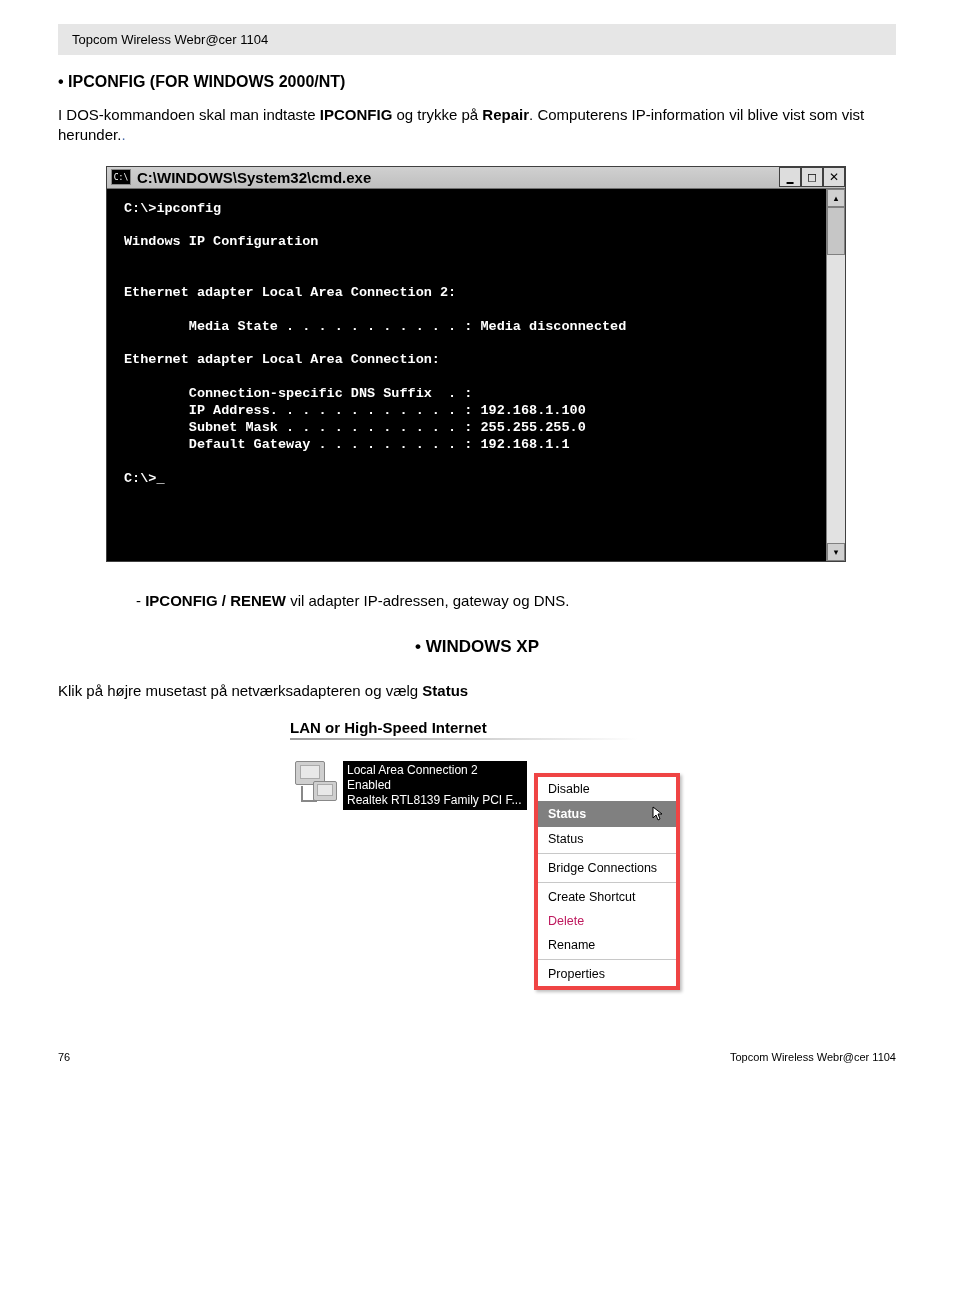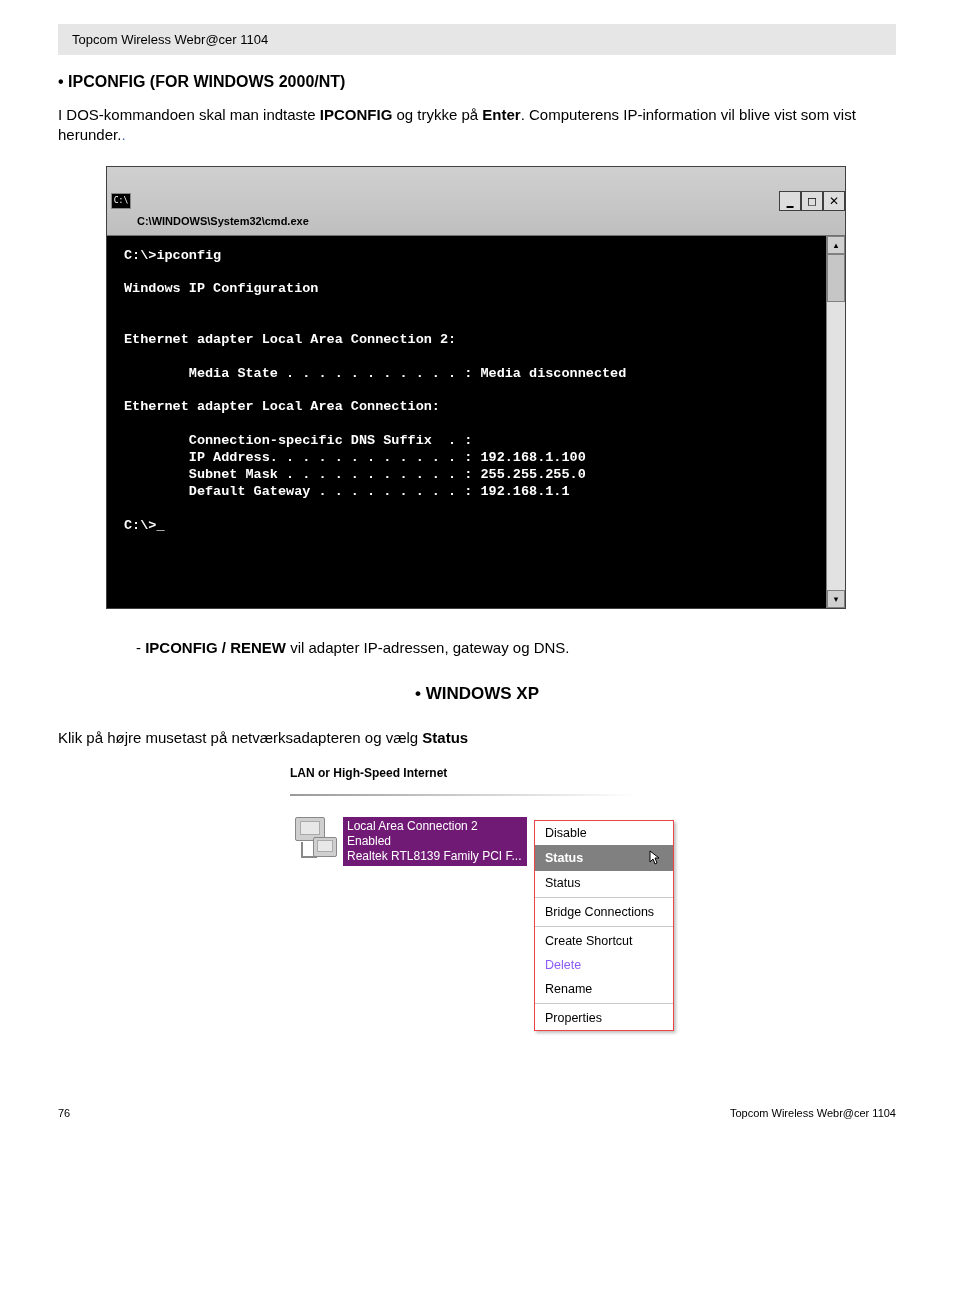--- a/index.html
+++ b/index.html
@@ -53,25 +53,24 @@
     margin: 2px 6px 2px 4px;
     background: #000;
     border: 1px solid #888;
     display: inline-flex;
     align-items: center;
     justify-content: center;
   }
   .cmd-icon span { color:#fff; font-size:8px; font-family:monospace;}
   .cmd-title {
     flex: 1;
-    font-size: 11px;
-    font-weight: bold;
-    padding: 8px 0;
+    font-size: 15px;
+    font-weight: bold;
+    padding: 2px 0;
     color: #000;
-    margin-top: 40px;
   }
   .cmd-btns { display:flex; }
   .cmd-btn {
     width: 20px;
     height: 18px;
     border: 1px solid #404040;
     background: #ddd;
     display:flex;
     align-items:center;
     justify-content:center;
@@ -122,22 +121,22 @@
   }
 
   
   .lan-wrap {
     margin: 18px 0 0 232px;
     width: 386px;
     position: relative;
   }
   .lan-header {
     font-weight: bold;
-    font-size: 12px;
-    padding-bottom: 14px;
+    font-size: 15px;
+    padding-bottom: 2px;
   }
   .lan-rule {
     background: linear-gradient(to right,#9a9a9a,#fff 90%);
     height: 2px;
     margin-bottom: 20px;
   }
   .lan-item {
     display:flex;
     width: 236px;
     border: 1px solid rgba(0,0,0,0);
@@ -153,46 +152,46 @@
   }
   .pc-big::after{content:"";position:absolute;left:4px;top:3px;width:18px;height:12px;background:#e8e8e8;border:1px solid #aaa;}
   .pc-small{
     position:absolute; left:22px; top:20px;
     width:22px;height:18px;background:#cfcfcf;border:1px solid #888;border-radius:2px;
   }
   .pc-small::after{content:"";position:absolute;left:3px;top:2px;width:14px;height:10px;background:#e8e8e8;border:1px solid #aaa;}
   .link{position:absolute;left:10px;top:25px;width:14px;height:14px;border-left:2px solid #888;border-bottom:2px solid #888;}
   .lan-text{
     flex:1;
-    background:#701a75;
+    background:#000000;
     color:#fff;
     font-size:12px;
     line-height:1.25;
     padding:2px 4px;
     white-space:nowrap;
     overflow:hidden;
   }
 
   .ctx-menu{
     position:absolute;
     left:244px;
     top:54px;
     width:138px;
     background:#fff;
-    border:1px solid #ef4444;
+    border:4px solid #ef4444;
     font-size:12.5px;
     box-shadow: 2px 2px 3px rgba(0,0,0,0.25);
   }
   .ctx-item{
     padding:5px 10px;
   }
   .ctx-item.highlight{
     background:#808080;color:#fff;font-weight:bold;display:flex;align-items:center;
   }
-  .ctx-item.disabled{ color:#8b5cf6;}
+  .ctx-item.disabled{ color:#be185d;}
   .ctx-sep{ border-top:1px solid #c8c8c8; margin:2px 0;}
   .cursor-svg{ margin-left:auto; }
 
   .footer{
     display:flex;
     justify-content:space-between;
     font-size:11px;
     margin-top: 240px;
   }
 </style>
@@ -202,21 +201,21 @@
 <div class="page">
 
   <div class="top-bar">Topcom Wireless Webr@cer 1104</div>
 
   <p class="section-title">
     <span>•</span>
     <span>IPCONFIG (FOR WINDOWS 2000/NT)</span>
   </p>
 
   <p class="para">
-    <span>I DOS-kommandoen skal man indtaste </span><span class="bold">IPCONFIG</span><span> og trykke på </span><span class="bold">Enter</span><span>. Computerens IP-information vil blive vist som vist herunder.</span><span style="color:#4a6aa8">.</span>
+    <span>I DOS-kommandoen skal man indtaste </span><span class="bold">IPCONFIG</span><span> og trykke på </span><span class="bold">Repair</span><span>. Computerens IP-information vil blive vist som vist herunder.</span><span style="color:#4a6aa8">.</span>
   </p>
 
   <div class="cmd-wrap">
     <div class="cmd-window">
       <div class="cmd-titlebar">
         <div class="cmd-icon">
             <span>C:\</span>
           </div>
         <div class="cmd-title">C:\WINDOWS\System32\cmd.exe</div>
         <div class="cmd-btns">

